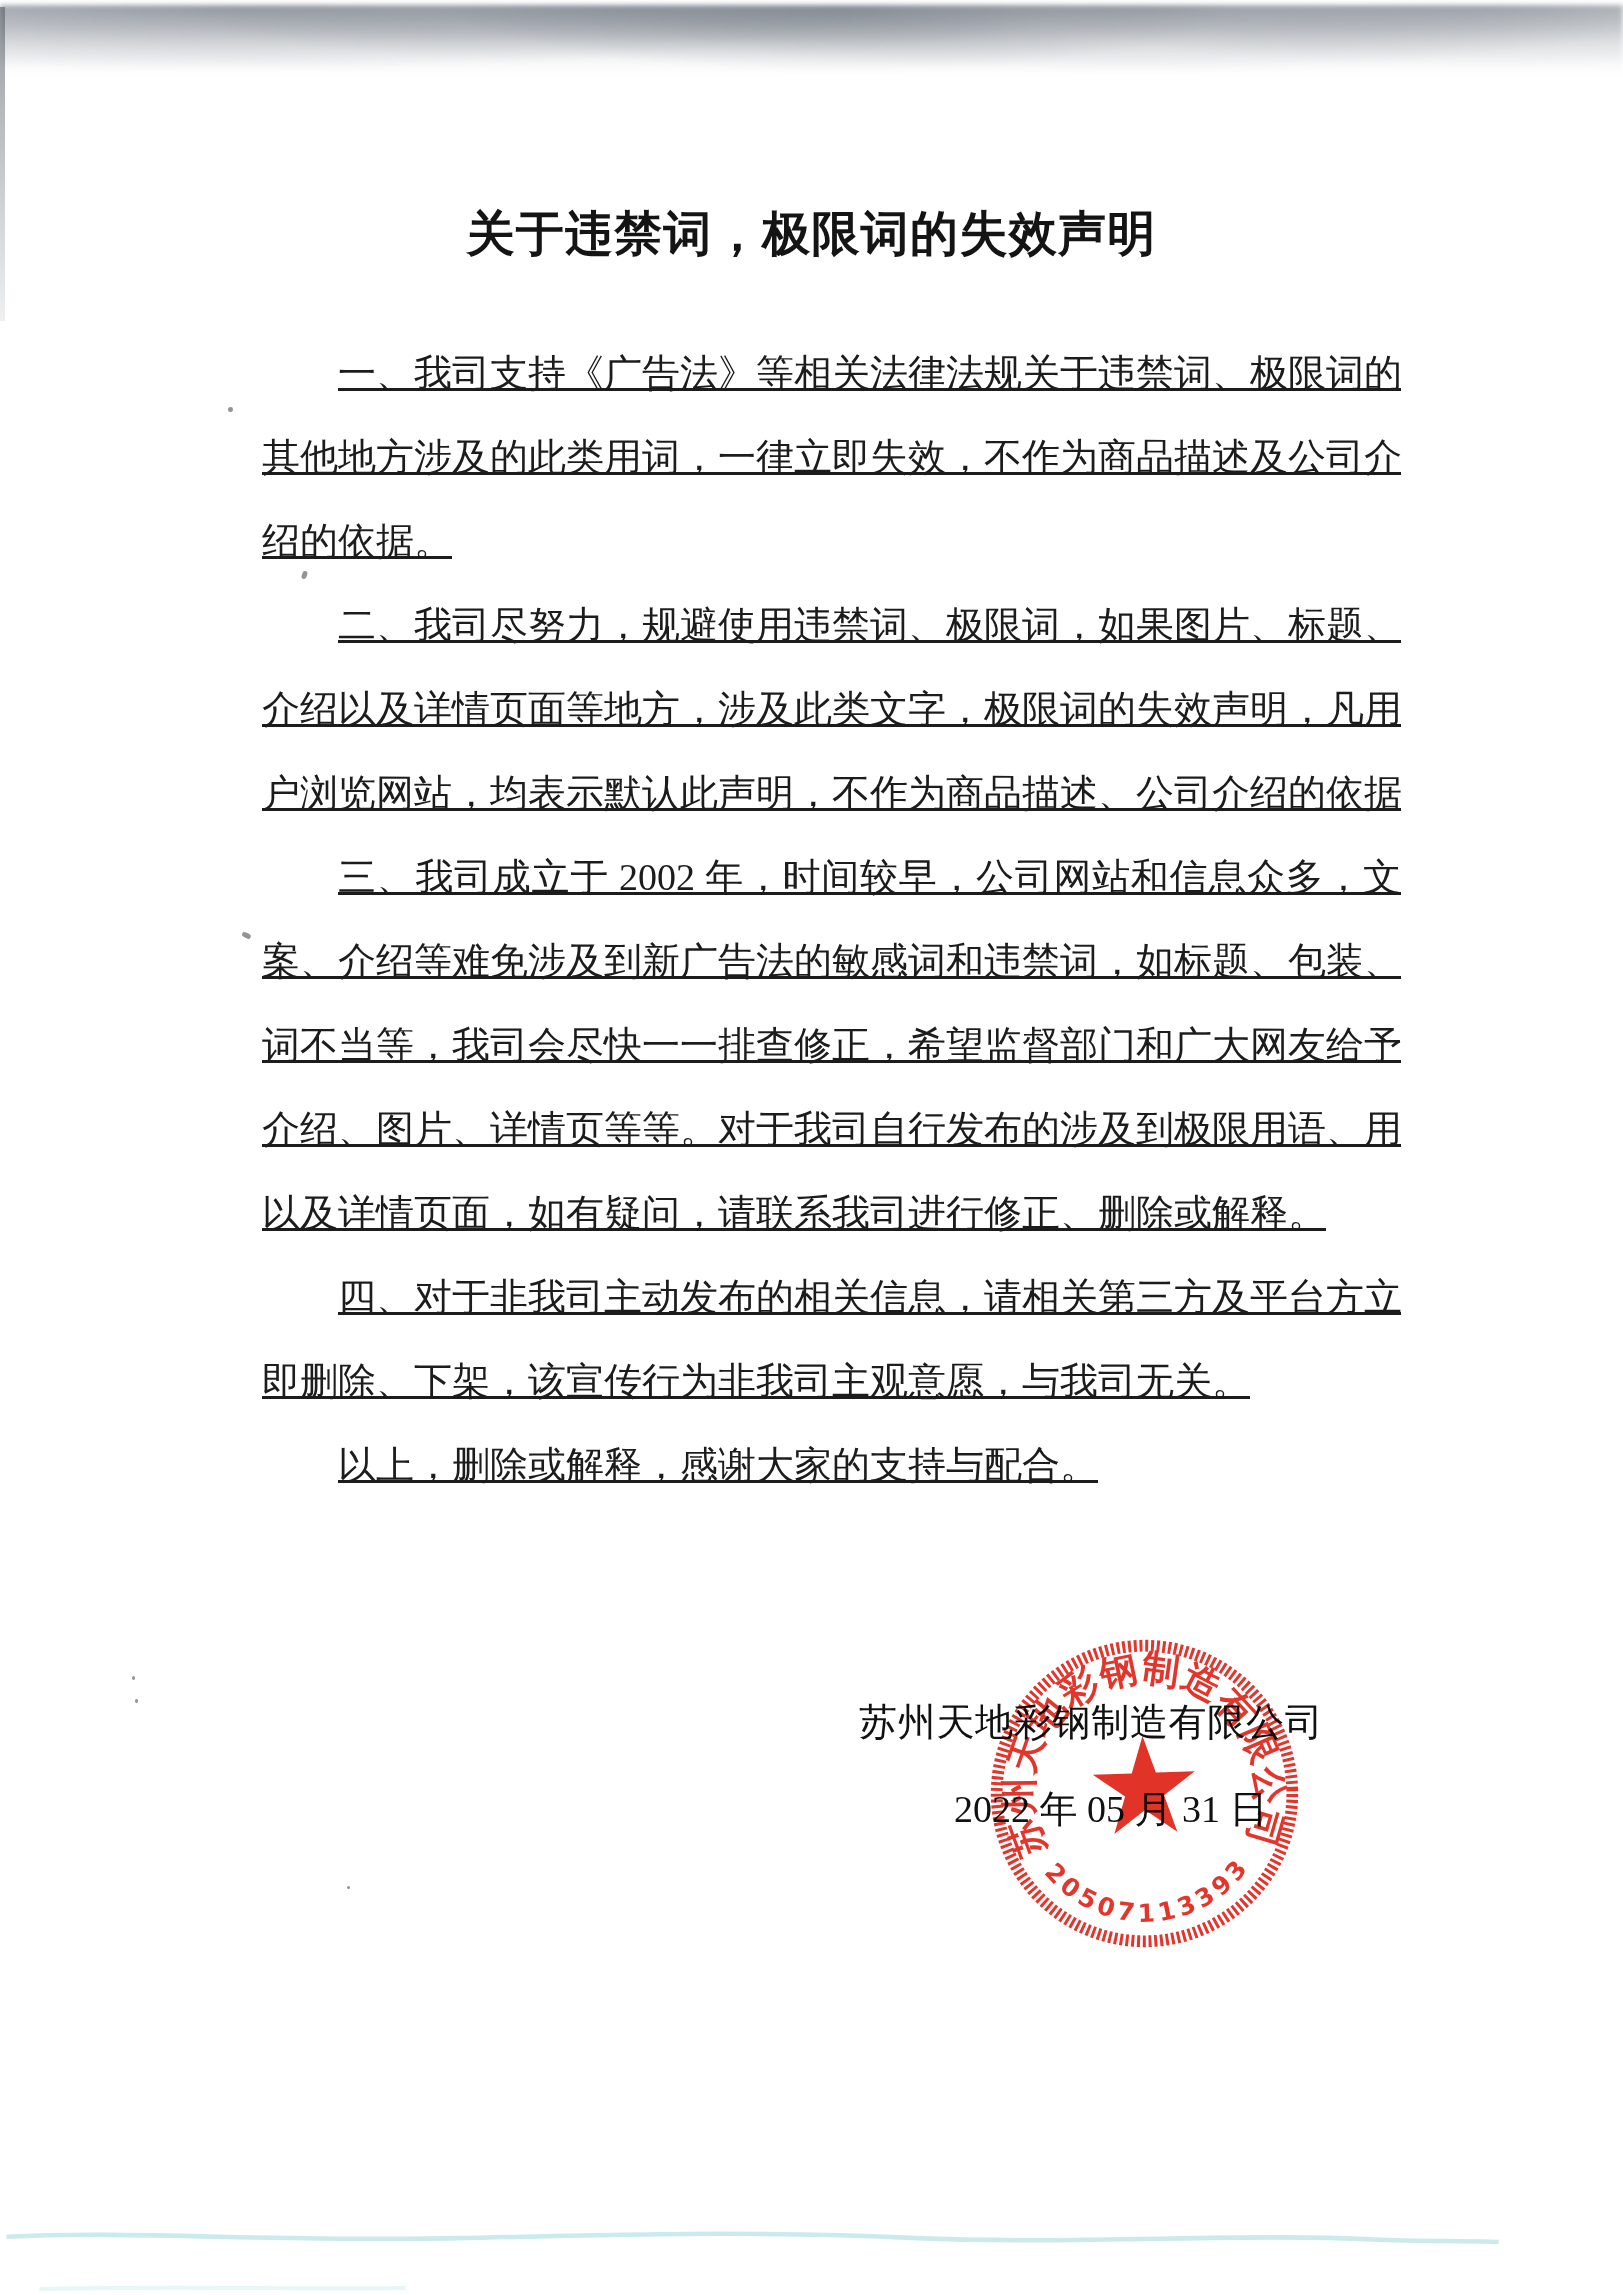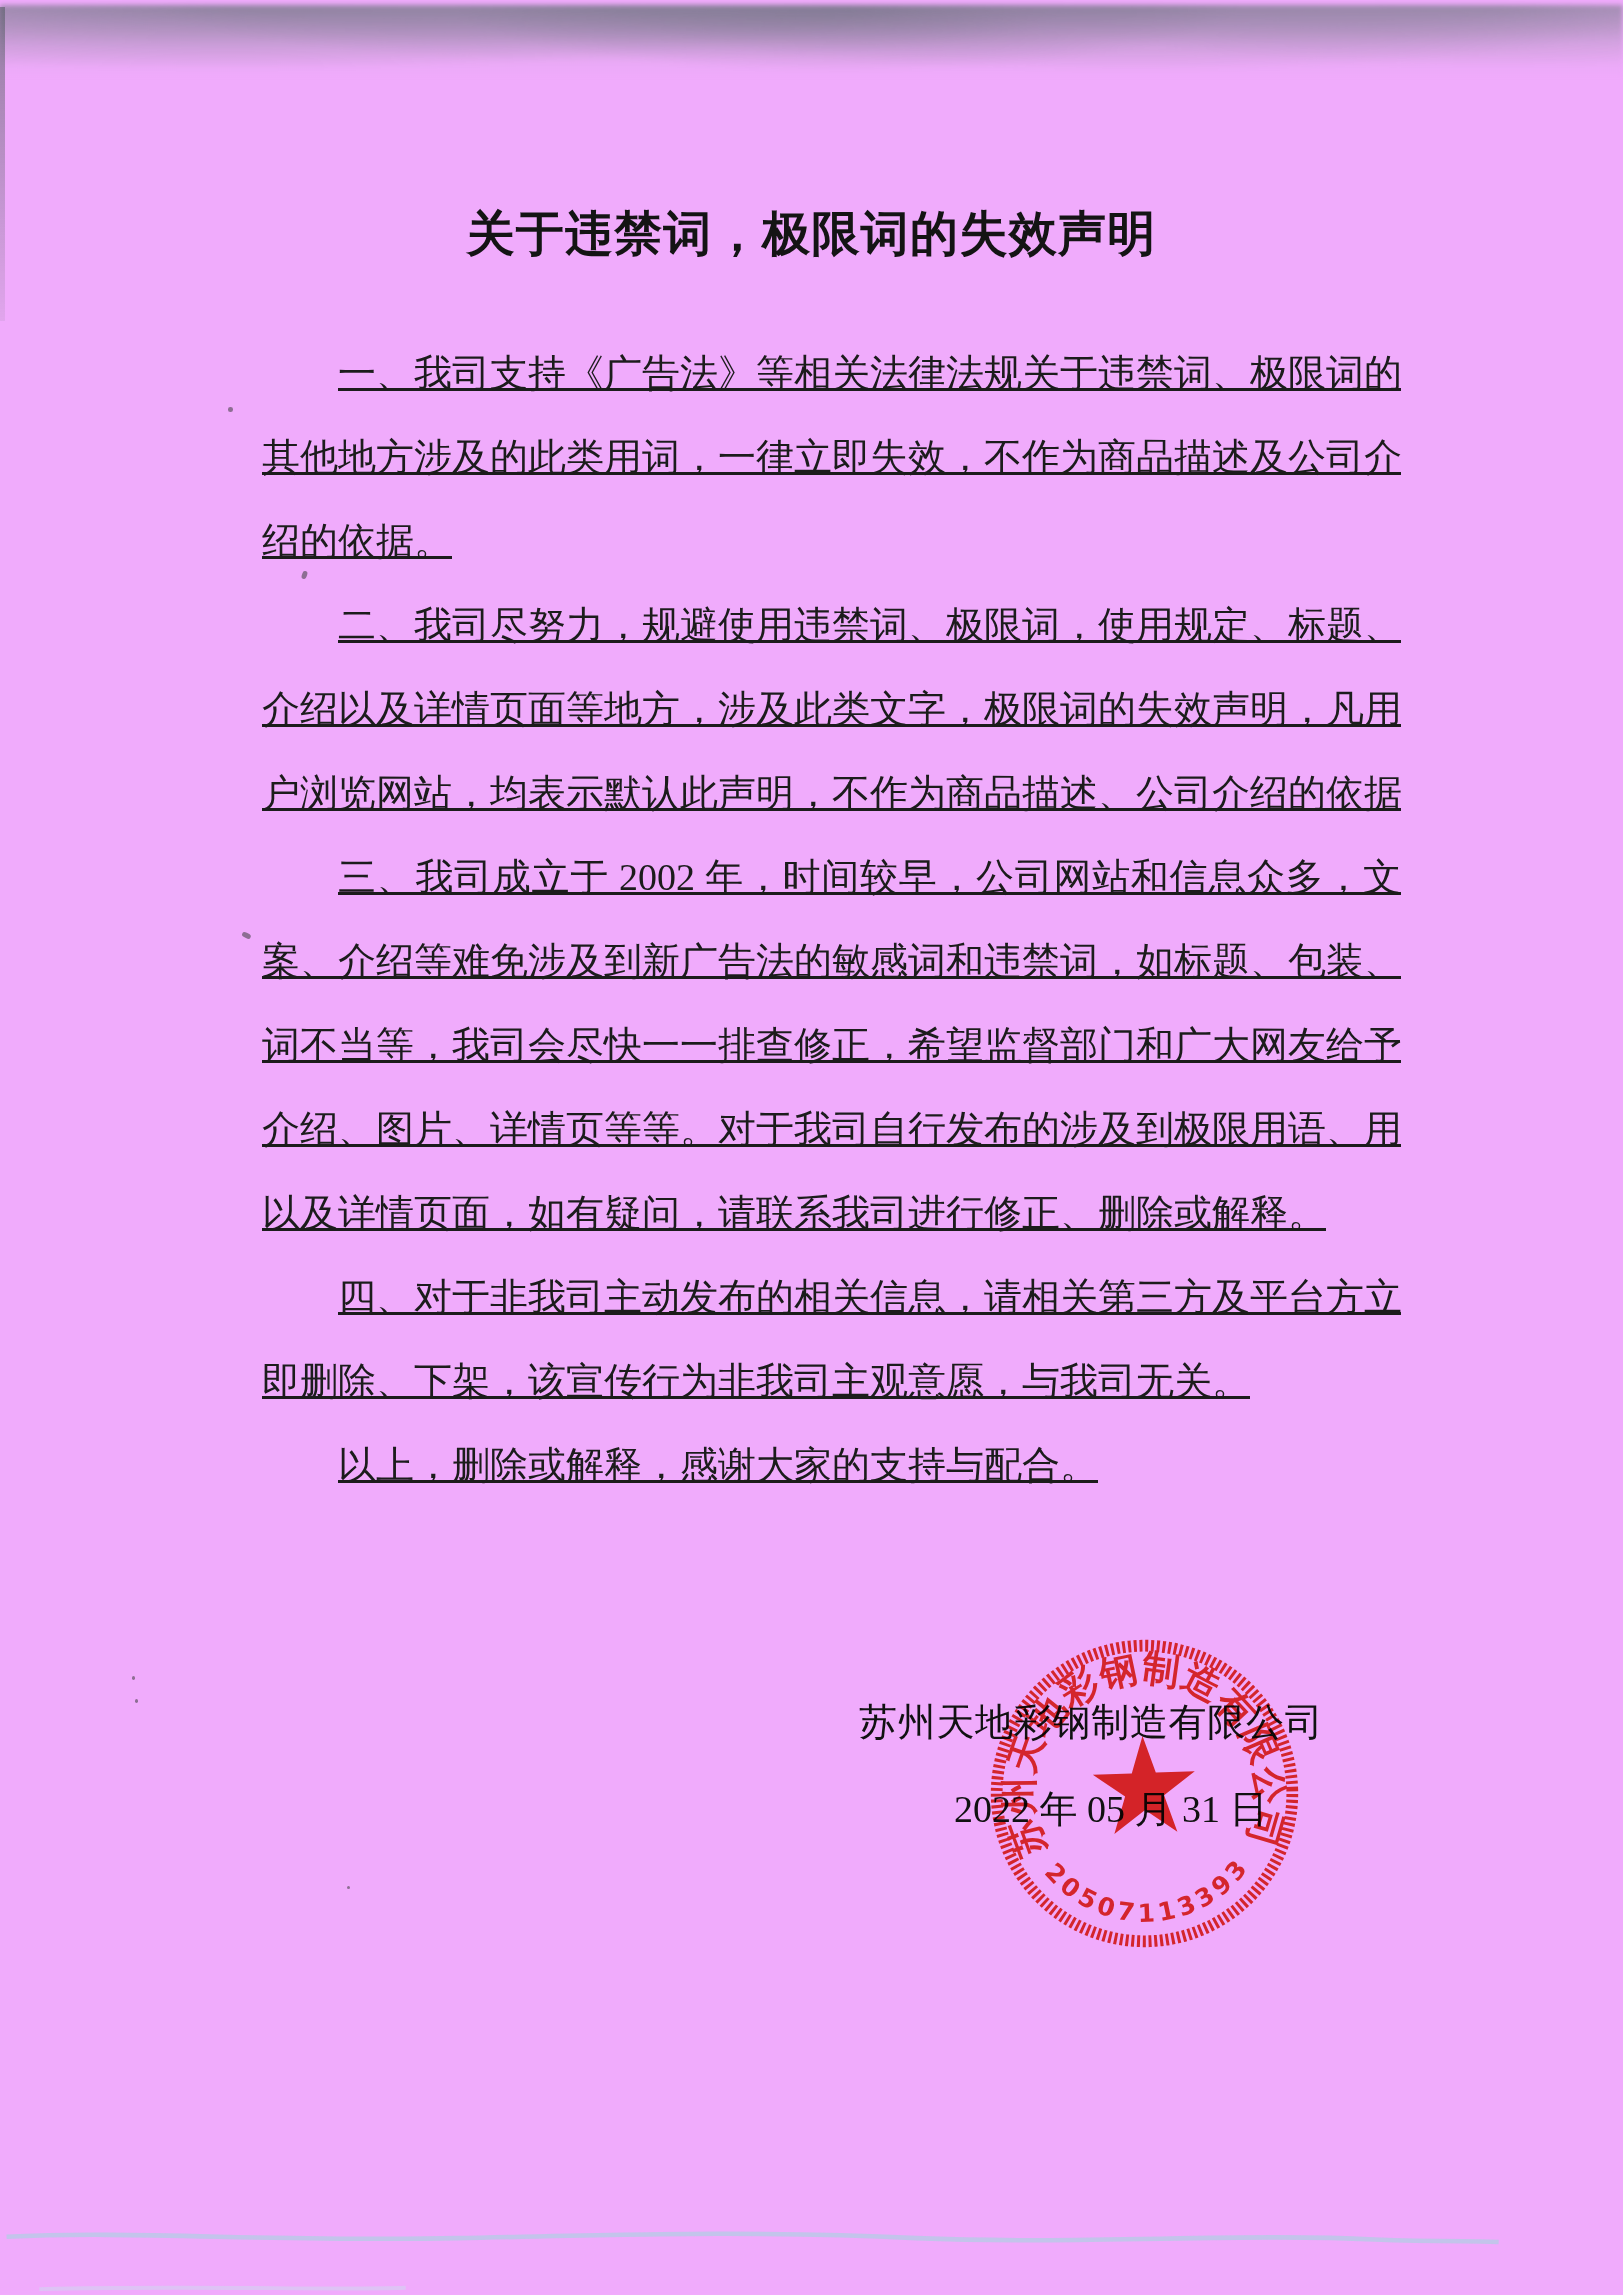--- a/index.html
+++ b/index.html
@@ -1,19 +1,19 @@
 <!DOCTYPE html>
 <html style="font-size:10.5px"><head>
 <meta charset="utf-8">
 <style>
   html,body{margin:0;padding:0;background:#888;}
   .page{
     position:relative;
     width:1623px;height:2295px;
-    background:#f0abfc;
+    background:#ffffff;
     overflow:hidden;
     font-family:"Liberation Serif","DejaVu Serif",serif;
     color:#1b1b1b;
   }
   
   .shadow-top{
     position:absolute;left:0;top:5.2px;width:1623px;height:92px;
     background:
       radial-gradient(60% 100% at 14% 0%, rgba(105,113,124,.55), transparent 70%),
       radial-gradient(40% 90% at 38% 0%, rgba(105,113,124,.40), transparent 70%),
@@ -63,21 +63,21 @@
 
   <div class="shadow-top"></div>
   <div class="shadow-left"></div>
 
   <div class="title">关于违禁词，极限词的失效声明</div>
 
   <div class="body-block">
     <div class="line fill first">一、我司支持《广告法》等相关法律法规关于违禁词、极限词的</div>
     <div class="line fill">其他地方涉及的此类用词，一律立即失效，不作为商品描述及公司介</div>
     <div class="line">绍的依据。</div>
-    <div class="line fill first">二、我司尽努力，规避使用违禁词、极限词，使用规定、标题、</div>
+    <div class="line fill first">二、我司尽努力，规避使用违禁词、极限词，如果图片、标题、</div>
     <div class="line fill">介绍以及详情页面等地方，涉及此类文字，极限词的失效声明，凡用</div>
     <div class="line">户浏览网站，均表示默认此声明，不作为商品描述、公司介绍的依据。</div>
     <div class="line fill first">三、我司成立于 2002 年，时间较早，公司网站和信息众多，文</div>
     <div class="line fill">案、介绍等难免涉及到新广告法的敏感词和违禁词，如标题、包装、</div>
     <div class="line fill">词不当等，我司会尽快一一排查修正，希望监督部门和广大网友给予</div>
     <div class="line fill">介绍、图片、详情页等等。对于我司自行发布的涉及到极限用语、用</div>
     <div class="line">以及详情页面，如有疑问，请联系我司进行修正、删除或解释。</div>
     <div class="line fill first">四、对于非我司主动发布的相关信息，请相关第三方及平台方立</div>
     <div class="line">即删除、下架，该宣传行为非我司主观意愿，与我司无关。</div>
     <div class="line first">以上，删除或解释，感谢大家的支持与配合。</div>

